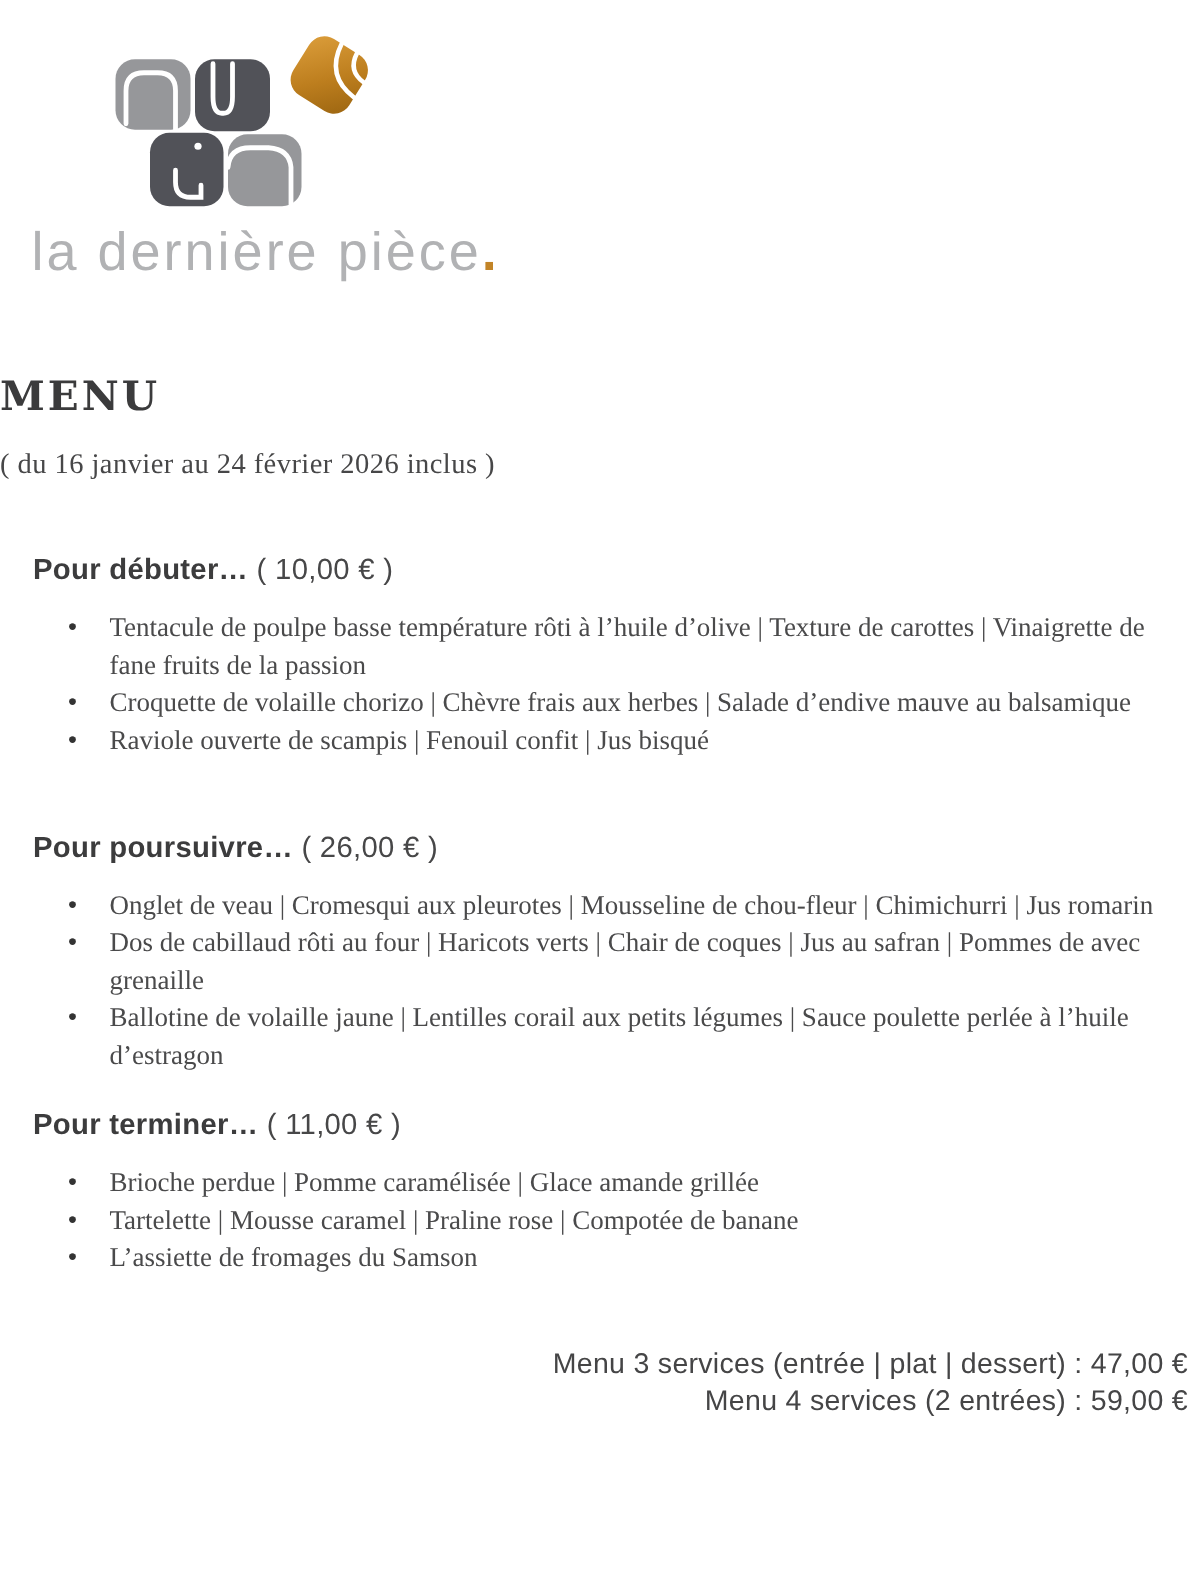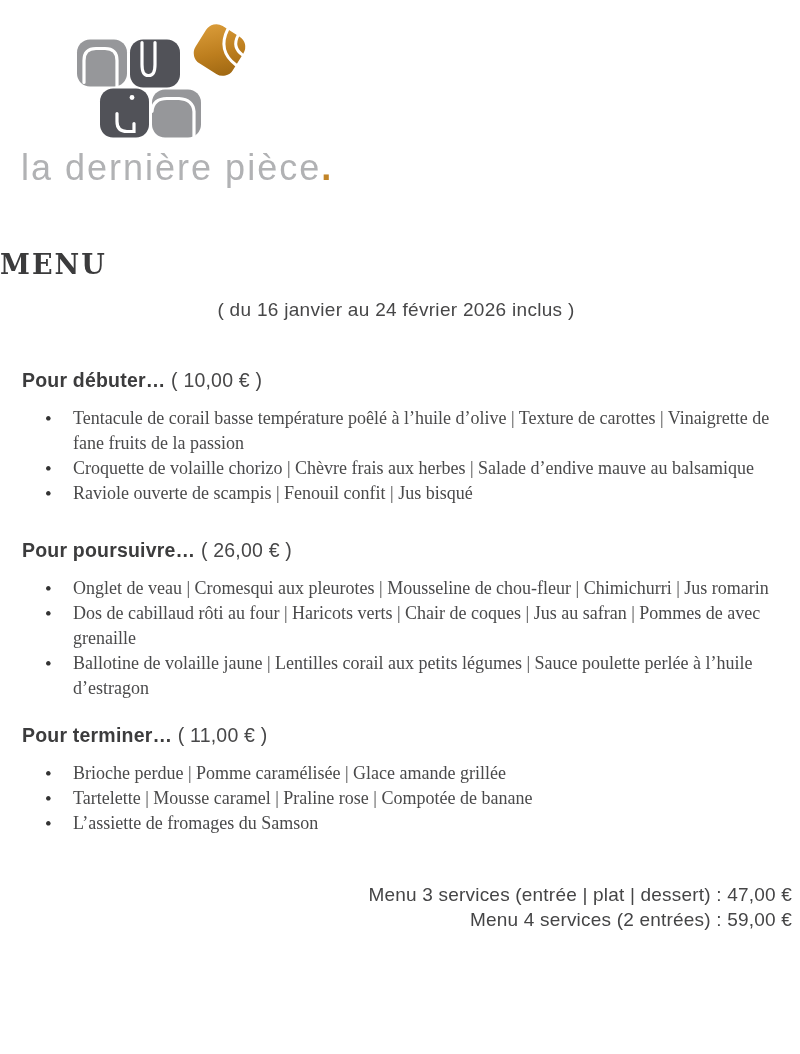--- a/index.html
+++ b/index.html
@@ -29,36 +29,37 @@
     margin:18px 0 0;
     text-align:left;
     font-family:"DejaVu Serif",serif;
     font-weight:700;
     font-size:27px;line-height:34px;
     letter-spacing:2px;
     color:#3b3b3c;
   }
   .validity{
     margin:16px 0 0;
-    text-align:center;
+    text-align:left;
     font-size:19px;line-height:24px;
     letter-spacing:.3px;
     color:#474748;
+    font-family:Liberation Serif, serif;
   }
   
   .section-heading{
     margin:0 15px 0 22px;
     font-size:19.5px;line-height:24px;
     letter-spacing:.2px;
     color:#3c3c3d;
   }
   .section-heading .sec-name{font-weight:700;}
   .section-heading .sec-price{font-weight:400;color:#474748;}
   .mt-sec1{margin-top:46px;}
-  .mt-sec2{margin-top:32px;}
+  .mt-sec2{margin-top:47px;}
   .mt-sec3{margin-top:22px;}
   .dish-list{
     margin:14px 15px 0 22px;
     padding:0;
     list-style:none;
     font-family:"Liberation Serif",serif;
     font-size:18px;line-height:25px;
     color:#4a4a4b;
   }
   .dish-list li{
@@ -117,21 +118,21 @@
   </div>
 
   <h1 class="menu-title">MENU</h1>
   <div class="validity">( du 16 janvier au 24 février 2026 inclus )</div>
 
   <div class="section-heading mt-sec1">
     <span class="sec-name">Pour débuter…</span>
     <span class="sec-price">( 10,00 € )</span>
   </div>
   <ul class="dish-list">
-    <li>Tentacule de corail basse température poêlé à l’huile d’olive | Texture de carottes | Vinaigrette de fane fruits de la passion</li>
+    <li>Tentacule de poulpe basse température rôti à l’huile d’olive | Texture de carottes | Vinaigrette de fane fruits de la passion</li>
     <li>Croquette de volaille chorizo | Chèvre frais aux herbes | Salade d’endive mauve au balsamique</li>
     <li>Raviole ouverte de scampis | Fenouil confit | Jus bisqué</li>
   </ul>
 
   <div class="section-heading mt-sec2">
     <span class="sec-name">Pour poursuivre…</span>
     <span class="sec-price">( 26,00 € )</span>
   </div>
   <ul class="dish-list">
     <li>Onglet de veau | Cromesqui aux pleurotes | Mousseline de chou-fleur | Chimichurri | Jus romarin</li>

